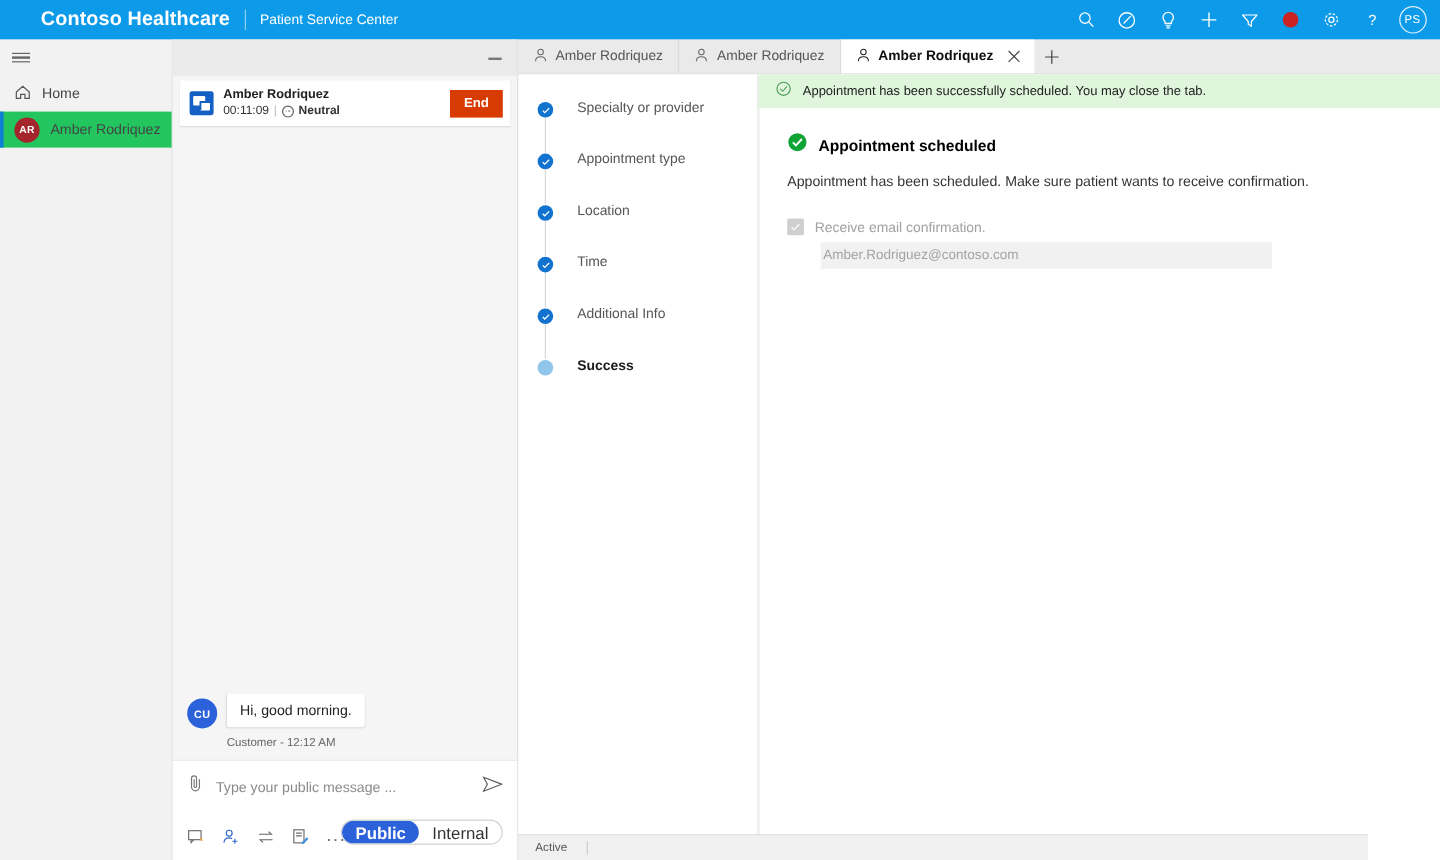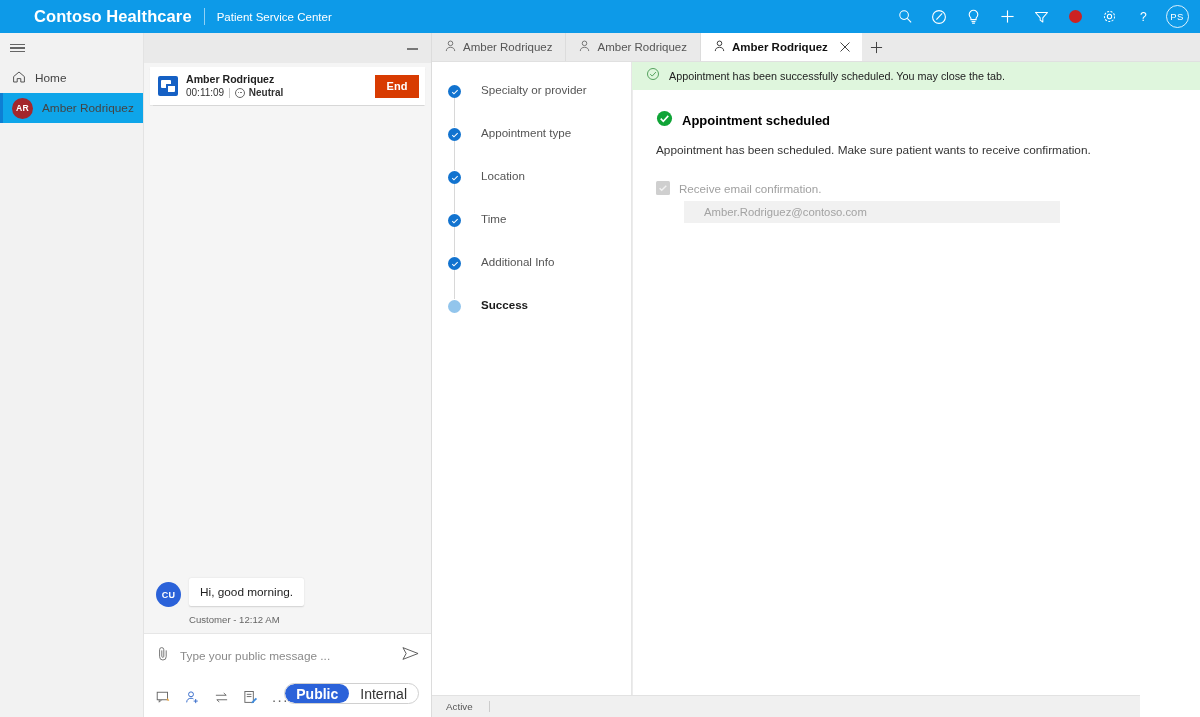--- a/index.html
+++ b/index.html
@@ -36,21 +36,21 @@
   .leftnav {
     position: absolute; top: 33px; left: 0; width: 144px; height: 684px;
     background: #f2f2f2; border-right: 1px solid #e3e3e3;
   }
   .hamburger { height: 30px; display: flex; align-items: center; padding-left: 10px; cursor: pointer; }
   .hamburger span { display:block; width: 15px; height: 1.6px; background: #666; margin: 2px 0; }
   .nav-item {
     height: 30px; display: flex; align-items: center; gap: 9px;
     padding-left: 12px; font-size: 11.8px; color: #444; cursor: pointer; position: relative;
   }
-  .nav-item.selected { background: #0ea5e9; }
+  .nav-item.selected { background: #22c55e; }
   .nav-item.selected::before {
     content:''; position:absolute; left:0; top:0; width:3px; height:100%; background:#0d7fd4;
   }
   .nav-avatar {
     width: 21px; height: 21px; border-radius: 50%; background: #a4262c; color: #fff;
     font-size: 8.6px; font-weight: 700; display:flex; align-items:center; justify-content:center;
     letter-spacing: .2px;
   }
 
   
@@ -169,21 +169,21 @@
   .sched-title { font-size: 13px; font-weight: 700; color: #000000; }
   .sched-desc { font-size: 11.8px; color: #333; margin-top: 12px; }
   .confirm-row { display: flex; align-items: flex-end; gap: 9px; margin-top: 24px; }
   .checkbox-disabled {
     width: 14px; height: 14px; background: #cfcfcf; border-radius: 1.5px;
     display: flex; align-items: center; justify-content: center;
   }
   .confirm-label { font-size: 11.6px; color: #a0a0a0; }
   .email-field {
     margin: 6px 0 0 28px; width: 376px; height: 22px; background: #f1f1f1;
-    display: flex; align-items: center; padding: 0 20px; font-size: 11.3px; color: #a3a3a3;
+    display: flex; align-items: center; padding: 0 2px; font-size: 11.3px; color: #a3a3a3;
   }
   .content-footer {
     position: absolute; left: 0; right: 0; top: 380px; border-top: 1px solid #eee; height: 60px;
   }
   .done-btn {
     margin: 15px 0 0 18px; width: 66px; height: 26px; background: #f3f3f3;
     border: none; color: #bdbdbd; font-size: 11.5px; cursor: default;
     font-family: "Liberation Sans", sans-serif;
   }
   .content-edge { position: absolute; left: 0; top: 0; bottom: 0; width: 1px; background: #ececec; }

